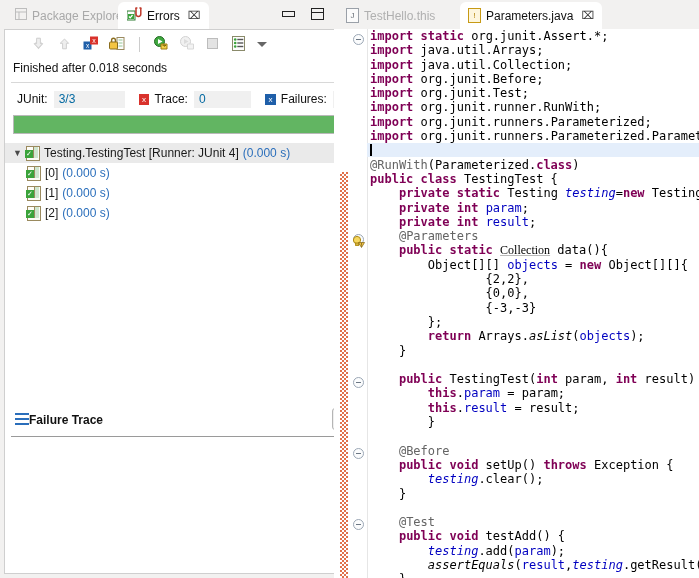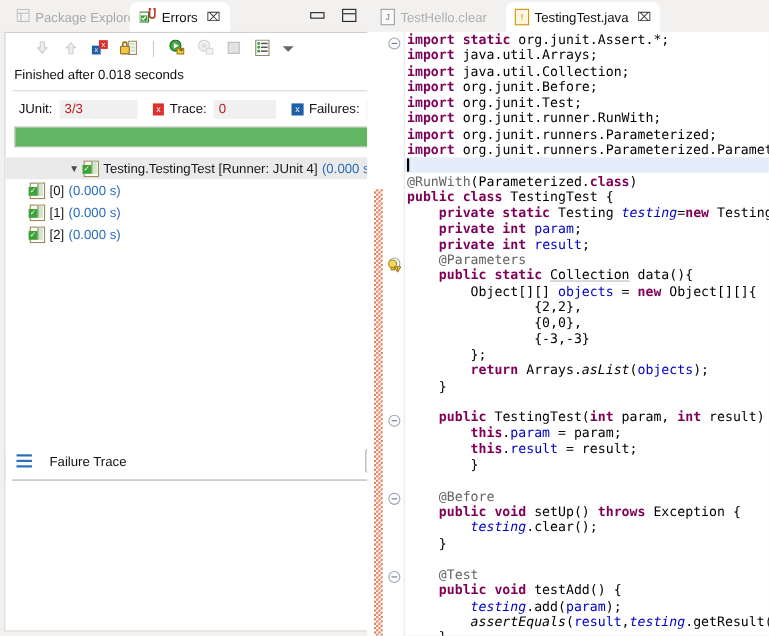--- a/index.html
+++ b/index.html
@@ -37,48 +37,48 @@
   .tb-sep{width:1px;height:15px;background:#cccccc;margin:0 4px;}
   .tb-drop{width:0;height:0;border-left:5px solid transparent;border-right:5px solid transparent;border-top:5px solid #666;}
   .tb-vdrop{width:0;height:0;border-left:7px solid transparent;border-right:7px solid transparent;border-top:7px solid #2b2b2b;}
 
   .status{position:absolute;left:8px;top:31px;font-size:12px;color:#111;}
   .hr1{position:absolute;left:6px;right:6px;top:52px;height:1px;background:#d8d8d8;}
 
   .counters{position:absolute;left:0;right:0;top:58px;height:22px;display:flex;align-items:center;font-size:12px;}
   .cl{margin-left:12px;color:#111;}
   .cv{margin-left:6px;background:#f0f0f0;border:0;width:72px;height:17px;line-height:17px;padding-left:5px;
-      box-sizing:border-box;color:#b91c1c;font-size:12px;}
+      box-sizing:border-box;color:#0369a1;font-size:12px;}
   .cv.small{width:58px;}
   .errico{width:11px;height:11px;background:#d9322c;color:#fff;font-size:8px;line-height:11px;text-align:center;
           margin-left:14px;font-family:"Liberation Sans",sans-serif;}
   .failico{width:11px;height:11px;background:#1f5fa9;color:#fff;font-size:8px;line-height:11px;text-align:center;
           margin-left:14px;}
 
   .progressbox{position:absolute;left:8px;right:9px;top:85px;height:19px;background:#ffffff;border:1px solid #b9b9b9;box-sizing:border-box;}
   .progressfill{height:100%;width:100%;background:#62b562;}
 
   .treewrap{position:absolute;left:0;right:0;top:113px;bottom:160px;background:#fff;}
   .trow{height:20px;display:flex;align-items:center;font-size:12px;padding-left:6px;}
-  .trow.sel{background:#eaeaea;justify-content:center;}
+  .trow.sel{background:#eaeaea;}
   .arrow{width:13px;display:inline-block;text-align:center;color:#4a4a4a;font-size:9px;}
   .arrow.down:before{content:"\25BC";}
   .arrow.right:before{content:"\25B6";}
   .tico{width:15px;height:14px;margin-right:5px;position:relative;display:inline-block;}
   .tico .box{position:absolute;left:2px;top:0;width:12px;height:13px;border:1px solid #9a8a5e;background:#fdfcf6;}
   .tico .bar{position:absolute;left:9px;top:1px;width:4px;height:11px;background:#cfe6cf;border-left:1px solid #9a8a5e;}
   .tico .chk{position:absolute;left:1px;top:4px;width:8px;height:8px;background:#3aa33a;color:#fff;font-size:7px;
              line-height:8px;text-align:center;}
   .ttime{color:#2a6ebb;margin-left:4px;}
   .indent{padding-left:20px;}
 
   .ftbar{position:absolute;left:0;right:0;bottom:139px;height:28px;display:flex;align-items:center;}
   .ftlines{width:14px;margin-left:10px;}
   .ftlines div{height:2px;background:#2a6ebb;margin-bottom:3px;}
-  .ftlabel{margin-left:16px;font-size:12px;color:#111;}
+  .ftlabel{margin-left:0;font-size:12px;color:#111;font-weight:bold;}
   .ftbtns{position:absolute;right:8px;top:2px;display:flex;gap:6px;align-items:center;}
   .ftbtn{width:22px;height:22px;display:flex;align-items:center;justify-content:center;box-sizing:border-box;}
   .ftbtn.on{border:1px solid #b5b5b5;background:#efefef;border-radius:3px;}
   .hr2{position:absolute;left:6px;right:6px;bottom:136px;height:1px;background:#9a9a9a;}
   .ftarea{position:absolute;left:0;right:0;bottom:0;height:136px;background:#fff;}
 
   
   .right{position:absolute;left:334px;top:0;width:365px;height:578px;background:#f2f1f0;}
   .etabs{position:relative;height:29px;}
   .etab{position:absolute;top:2px;height:27px;display:flex;align-items:center;gap:5px;padding:0 8px;
@@ -104,21 +104,21 @@
   .curline{position:absolute;left:33px;right:0;height:14px;background:#e4eefb;}
   .code{position:absolute;left:36px;top:0;right:0;bottom:0;
         font-family:"DejaVu Sans Mono","Liberation Mono",monospace;font-size:12px;line-height:14.3px;
         white-space:pre;color:#000;}
   .ln{height:14.3px;}
   .kw{color:#7f0055;font-weight:bold;}
   .ann{color:#646464;}
   .fld{color:#0000c0;}
   .sfld{color:#0000c0;font-style:italic;}
   .smeth{color:#000;font-style:italic;}
-  .und{text-decoration:underline;text-decoration-color:#b9b9b9;}
+  .und{text-decoration:underline;text-decoration-color:#b9b9b9;font-family:Liberation Serif, serif;}
   .caret{position:absolute;left:36px;width:1.5px;height:12px;background:#000;}
 </style>
 </head>
 <body>
 
 <div class="app">
 
   <div class="left">
 
     <div class="tabbar">
@@ -315,25 +315,25 @@
       <div class="ftarea"></div>
 
     </div>
   </div>
 
   <div class="right">
 
     <div class="etabs">
       <div class="etab inactive">
         <span class="jicon">J</span>
-        <span>TestHello.clear</span>
+        <span>TestHello.this</span>
       </div>
       <div class="etab active">
         <span class="jicon warn">!</span>
-        <span>TestingTest.java</span>
+        <span>Parameters.java</span>
         <span class="closex">⌧</span>
       </div>
     </div>
 
     <div class="editor">
 
       <div class="ruler">
         <div class="changebar" style="top:143px;height:406px;"></div>
       </div>
 

